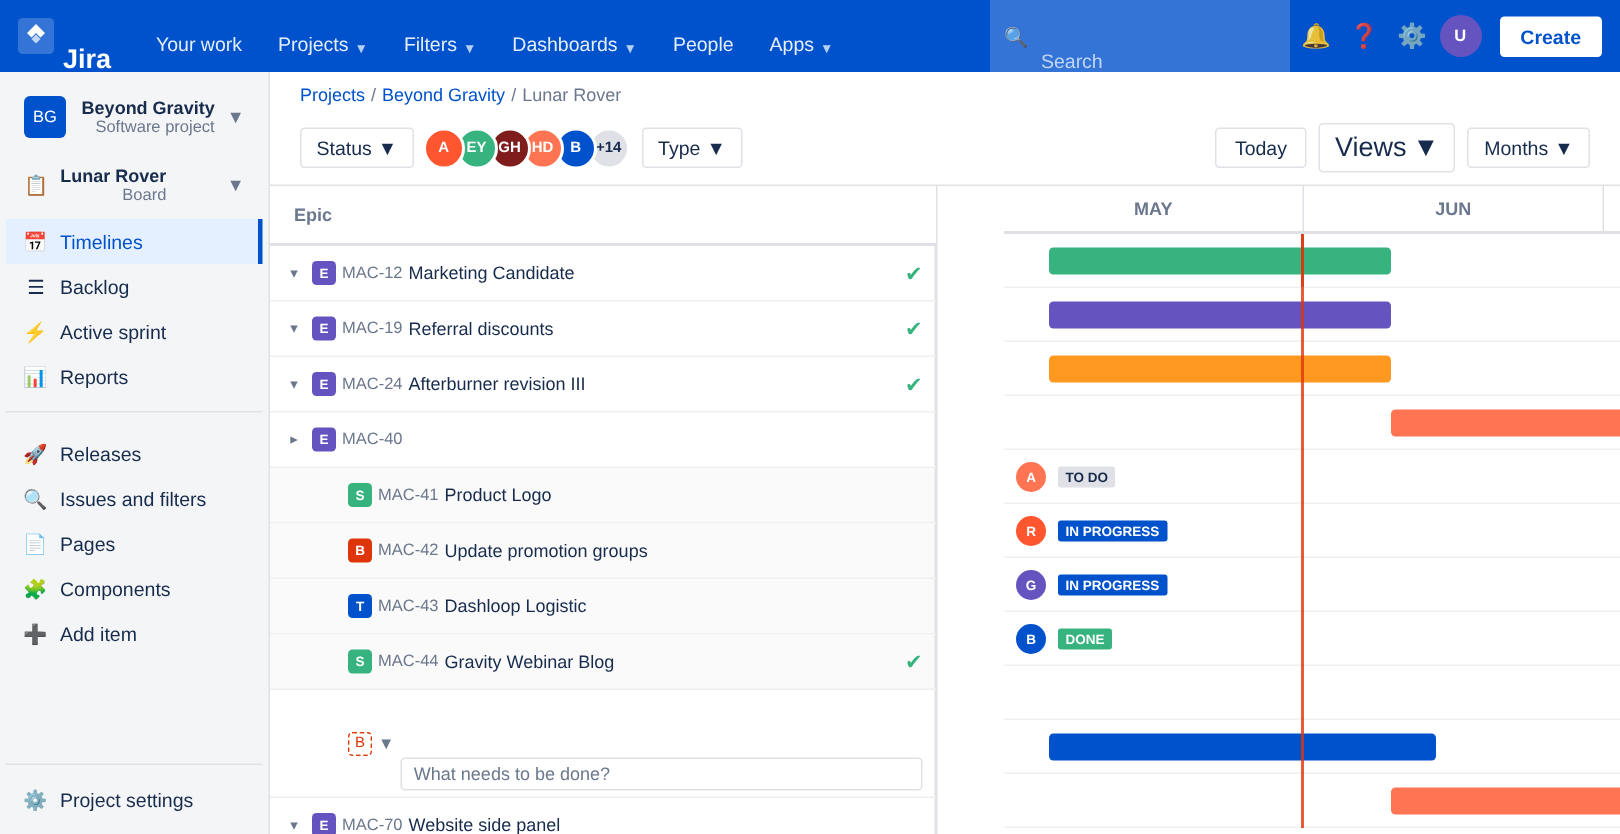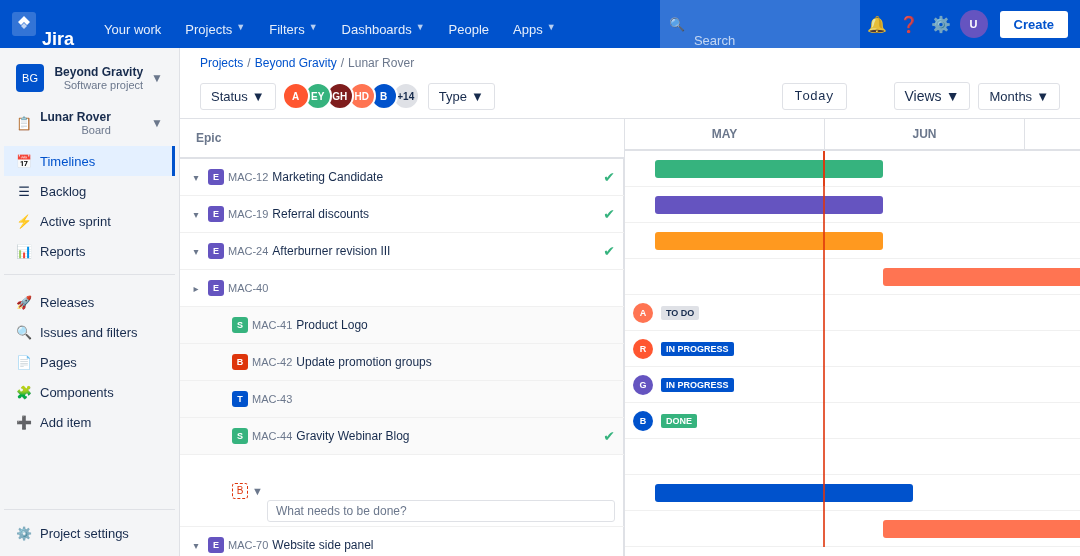--- a/index.html
+++ b/index.html
@@ -4,21 +4,21 @@
   <style>
     * { box-sizing: border-box; margin: 0; padding: 0; }
     body { font-family: -apple-system, BlinkMacSystemFont, 'Segoe UI', sans-serif; font-size: 13px; background: #fff; overflow: hidden; }
 
     
     .topnav {
       display: flex; align-items: center; height: 48px;
       background: #0052cc; padding: 0 12px; gap: 4px;
     }
     .topnav-jira { color: #fff; font-size: 18px; font-weight: 700; margin-right: 16px; display: flex; align-items: center; gap: 6px; }
-    .topnav-item { color: rgba(255,255,255,0.9); font-size: 13px; padding: 4px 10px; cursor: pointer; border-radius: 3px; display: flex; align-items: flex-start; gap: 4px; margin-top: 11px; }
+    .topnav-item { color: rgba(255,255,255,0.9); font-size: 13px; padding: 4px 10px; cursor: pointer; border-radius: 3px; display: flex; align-items: flex-end; gap: 4px; margin-top: 11px; }
     .topnav-chevron { font-size: 9px; opacity: 0.8; }
     .topnav-spacer { flex: 1; }
     .topnav-search {
       display: flex; align-items: center; background: rgba(255,255,255,0.2);
       border-radius: 3px; padding: 4px 10px; gap: 8px; width: 200px; cursor: pointer;
     }
     .topnav-search input { background: transparent; border: none; outline: none; color: #fff; font-size: 13px; width: 100%; margin-top: 33px; }
     .topnav-search input::placeholder { color: rgba(255,255,255,0.7); }
     .topnav-icon { color: rgba(255,255,255,0.9); font-size: 16px; cursor: pointer; padding: 4px; }
     .create-btn { background: #fff; color: #0052cc; font-weight: 600; font-size: 13px; padding: 6px 14px; border-radius: 3px; border: none; cursor: pointer; margin-left: 8px; }
@@ -49,30 +49,30 @@
     .breadcrumb-sep { color: #6b778c; }
     .page-title { padding: 4px 20px 8px; font-size: 22px; font-weight: 600; color: #172b4d; }
 
     
     .toolbar { display: flex; align-items: center; padding: 8px 20px; gap: 8px; border-bottom: 1px solid #dfe1e6; }
     .toolbar-btn { display: flex; align-items: center; gap: 4px; padding: 5px 10px; border: 1px solid #dfe1e6; border-radius: 3px; background: #fff; font-size: 13px; color: #172b4d; cursor: pointer; }
     .toolbar-avatars { display: flex; align-items: center; margin-left: 4px; }
     .toolbar-avatar { width: 28px; height: 28px; border-radius: 50%; border: 2px solid #fff; margin-left: -6px; display: flex; align-items: center; justify-content: center; font-size: 10px; font-weight: 600; color: #fff; cursor: pointer; }
     .avatar-count { background: #dfe1e6; color: #172b4d; font-size: 10px; }
     .toolbar-spacer { flex: 1; }
-    .today-btn { padding: 5px 12px; border: 1px solid #dfe1e6; border-radius: 3px; background: #fff; font-size: 13px; color: #172b4d; cursor: pointer; font-family: Liberation Mono, monospace; }
-    .views-btn { display: flex; align-items: center; gap: 4px; padding: 5px 10px; border: 1px solid #dfe1e6; border-radius: 3px; background: #fff; font-size: 14px; color: #172b4d; cursor: pointer; margin-left: 39px; }
+    .today-btn { padding: 5px 12px; border: 1px solid #dfe1e6; border-radius: 3px; background: #fff; font-size: 13px; color: #172b4d; cursor: pointer; }
+    .views-btn { display: flex; align-items: center; gap: 4px; padding: 5px 10px; border: 1px solid #dfe1e6; border-radius: 3px; background: #fff; font-size: 18px; color: #172b4d; cursor: pointer; }
     .months-btn { display: flex; align-items: center; gap: 4px; padding: 5px 10px; border: 1px solid #dfe1e6; border-radius: 3px; background: #fff; font-size: 13px; color: #172b4d; cursor: pointer; }
     .share-btn { display: flex; align-items: center; gap: 4px; padding: 5px 10px; border: 1px solid #dfe1e6; border-radius: 3px; background: #fff; font-size: 13px; color: #172b4d; cursor: pointer; }
     .export-btn { display: flex; align-items: center; gap: 4px; padding: 5px 10px; border: 1px solid #dfe1e6; border-radius: 3px; background: #fff; font-size: 13px; color: #172b4d; cursor: pointer; }
 
     
     .roadmap-container { flex: 1; display: flex; overflow: hidden; }
     .roadmap-left { width: 445px; border-right: 1px solid #dfe1e6; flex-shrink: 0; overflow-y: auto; }
-    .roadmap-right { flex: 1; overflow-x: auto; overflow-y: auto; position: relative; }
+    .roadmap-right { flex: 1; overflow-x: auto; overflow-y: auto; position: relative; padding-left: 44px; }
     .month-header { text-align: center; padding: 8px; font-size: 12px; font-weight: 600; color: #6b778c; border-right: 1px solid #dfe1e6; }
 
     
     .epic-row { display: flex; align-items: center; min-height: 36px; border-bottom: 1px solid #f0f0f0; }
     .epic-left { width: 445px; flex-shrink: 0; display: flex; align-items: center; padding: 4px 8px; gap: 4px; border-right: 1px solid #dfe1e6; min-height: 36px; }
     .epic-expand { width: 16px; height: 16px; display: flex; align-items: center; justify-content: center; cursor: pointer; color: #6b778c; font-size: 10px; flex-shrink: 0; }
     .epic-icon { width: 16px; height: 16px; border-radius: 3px; display: flex; align-items: center; justify-content: center; font-size: 9px; font-weight: 700; color: #fff; flex-shrink: 0; }
     .epic-icon.purple { background: #6554c0; }
     .epic-icon.green { background: #36b37e; }
     .epic-icon.red { background: #de350b; }
@@ -334,20 +334,21 @@
         <span class="epic-id">MAC-42</span>
         <span class="epic-name">Update promotion groups</span>
 
       </div>
     </div>
             <div class="sub-row">
       <div class="sub-left" style="width:100%;">
         <div style="width:16px;"></div>
         <div class="epic-icon blue" style="background:#0052cc;">T</div>
         <span class="epic-id">MAC-43</span>
+        <span class="epic-name">Dashloop Logistic</span>
 
       </div>
     </div>
             <div class="sub-row">
       <div class="sub-left" style="width:100%;">
         <div style="width:16px;"></div>
         <div class="epic-icon green" style="background:#36b37e;">S</div>
         <span class="epic-id">MAC-44</span>
         <span class="epic-name">Gravity Webinar Blog</span>
         <span class="check-icon">✔</span>

